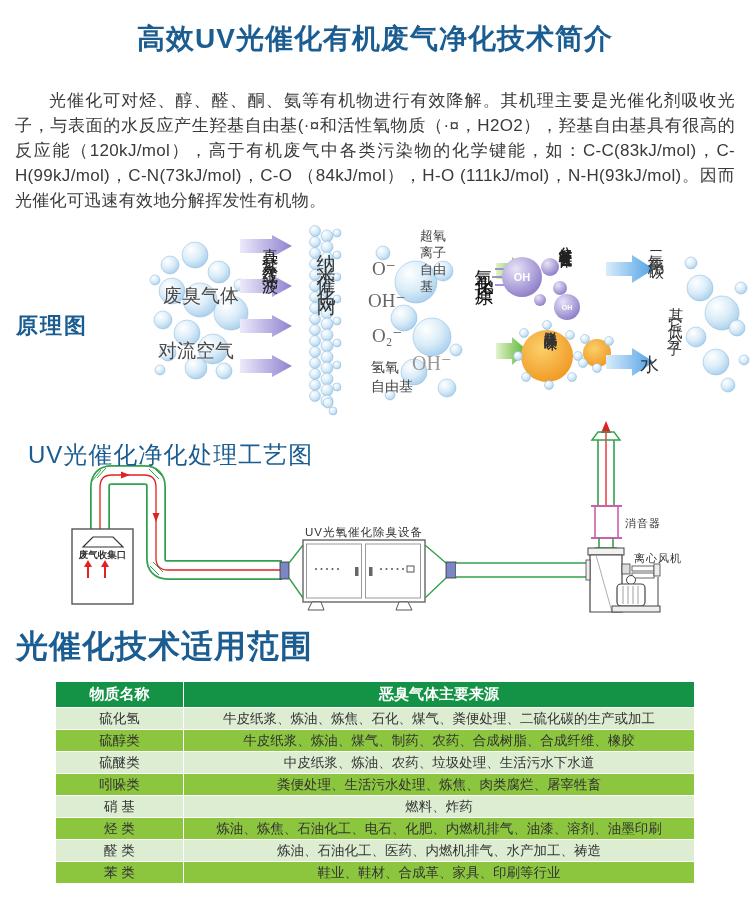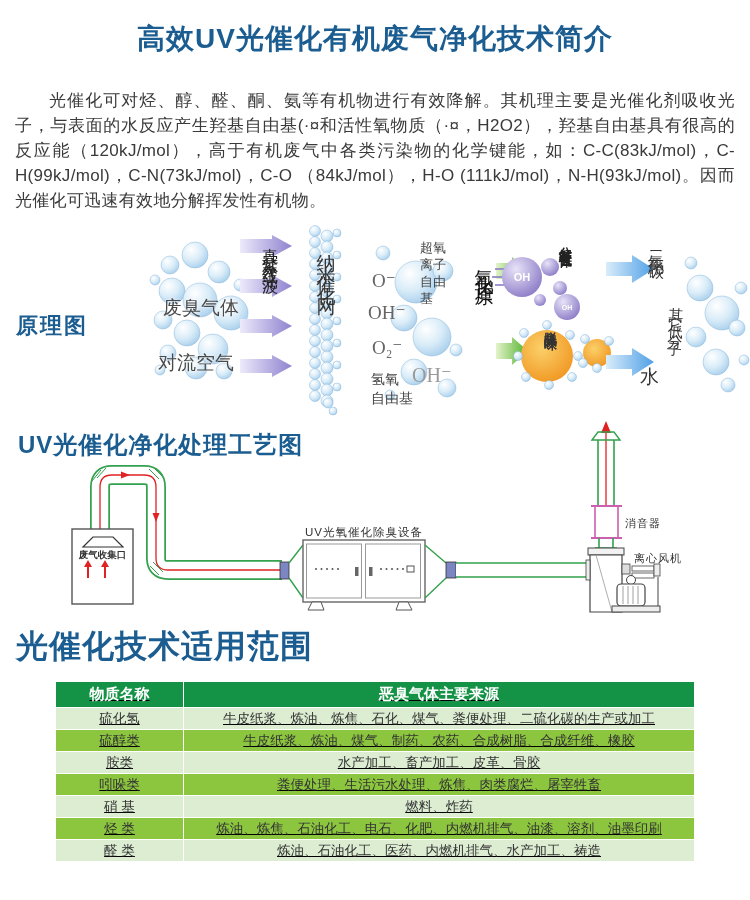--- a/index.html
+++ b/index.html
@@ -2,28 +2,28 @@
 <html><head>
 <meta charset="utf-8">
 <style>
   html,body{margin:0;padding:0;}
   body{width:750px;min-height:900px;background:#fff;font-family:"Liberation Sans","DejaVu Sans",sans-serif;overflow:hidden;}
   .page-title{margin:20px 10px 16px;text-align:center;font-size:28px;font-weight:bold;color:#1b5d90;letter-spacing:1px;}
   .intro{margin:30px 15px 12px;width:720px;font-size:17px;line-height:25px;color:#3a3a3a;text-align:justify;text-indent:2em;letter-spacing:.3px;}
   .principle{position:relative;width:750px;height:192px;margin-top:2px;}
   .principle svg,.process svg{position:absolute;left:0;top:0;overflow:visible;}
   .section-label{position:absolute;left:16px;top:86px;font-size:22px;font-weight:bold;color:#1b5d90;letter-spacing:2px;}
-  .lab{position:absolute;color:#4a4a4a;margin-top:12px;}
+  .lab{position:absolute;color:#4a4a4a;}
   .serif{font-family:"Liberation Serif","DejaVu Serif",serif;}
   .vtext{position:absolute;writing-mode:vertical-rl;text-orientation:upright;}
   .wrapn{white-space:pre-line;}
   .process{position:relative;width:750px;height:200px;}
-  .process-heading{position:absolute;left:16px;top:10px;font-size:24px;font-weight:bold;color:#1b5d90;letter-spacing:1px;margin:2px;}
+  .process-heading{position:absolute;left:16px;top:10px;font-size:24px;font-weight:normal;color:#1b5d90;letter-spacing:1px;margin:12px;}
   .scope-heading{margin:8px 0 0 16px;font-size:32px;font-weight:bold;color:#1b5d90;letter-spacing:1px;}
-  table.scope{border-collapse:collapse;margin:12px 0 0 55px;width:640px;table-layout:fixed;text-decoration:underline;}
+  table.scope{border-collapse:collapse;margin:12px 0 0 55px;width:640px;table-layout:fixed;}
   table.scope th{background:#149245;color:#fff;font-size:15px;font-weight:bold;height:25px;border:1px solid #fff;padding:0 4px;}
   table.scope td{font-size:13.5px;color:#333;text-align:center;height:21px;border:1px solid #fff;padding:0 20px;overflow:hidden;white-space:nowrap;}
   table.scope col.c1{width:128px;}
   table.scope tr:nth-child(odd) td{background:#dcedd2;}
   table.scope tr:nth-child(even) td{background:#8cc63f;}
 </style>
 </head>
 <body>
 
 <h1 class="page-title">高效UV光催化有机废气净化技术简介</h1>
@@ -340,33 +340,37 @@
   <tbody>
       <tr>
         <td>硫化氢</td>
         <td>牛皮纸浆、炼油、炼焦、石化、煤气、粪便处理、二硫化碳的生产或加工</td>
       </tr>
       <tr>
         <td>硫醇类</td>
         <td>牛皮纸浆、炼油、煤气、制药、农药、合成树脂、合成纤维、橡胶</td>
       </tr>
       <tr>
-        <td>胺类</td>
-        <td>水产加工、畜产加工、皮革、骨胶</td>
+        <td>硫醚类</td>
+        <td>中皮纸浆、炼油、农药、垃圾处理、生活污水下水道</td>
       </tr>
       <tr>
         <td>吲哚类</td>
         <td>粪便处理、生活污水处理、炼焦、肉类腐烂、屠宰牲畜</td>
       </tr>
       <tr>
         <td>硝 基</td>
         <td>燃料、炸药</td>
       </tr>
       <tr>
         <td>烃 类</td>
         <td>炼油、炼焦、石油化工、电石、化肥、内燃机排气、油漆、溶剂、油墨印刷</td>
       </tr>
       <tr>
         <td>醛 类</td>
         <td>炼油、石油化工、医药、内燃机排气、水产加工、祷造</td>
       </tr>
+      <tr>
+        <td>苯 类</td>
+        <td>鞋业、鞋材、合成革、家具、印刷等行业</td>
+      </tr>
     </tbody>
 </table>
 
 </body></html>

